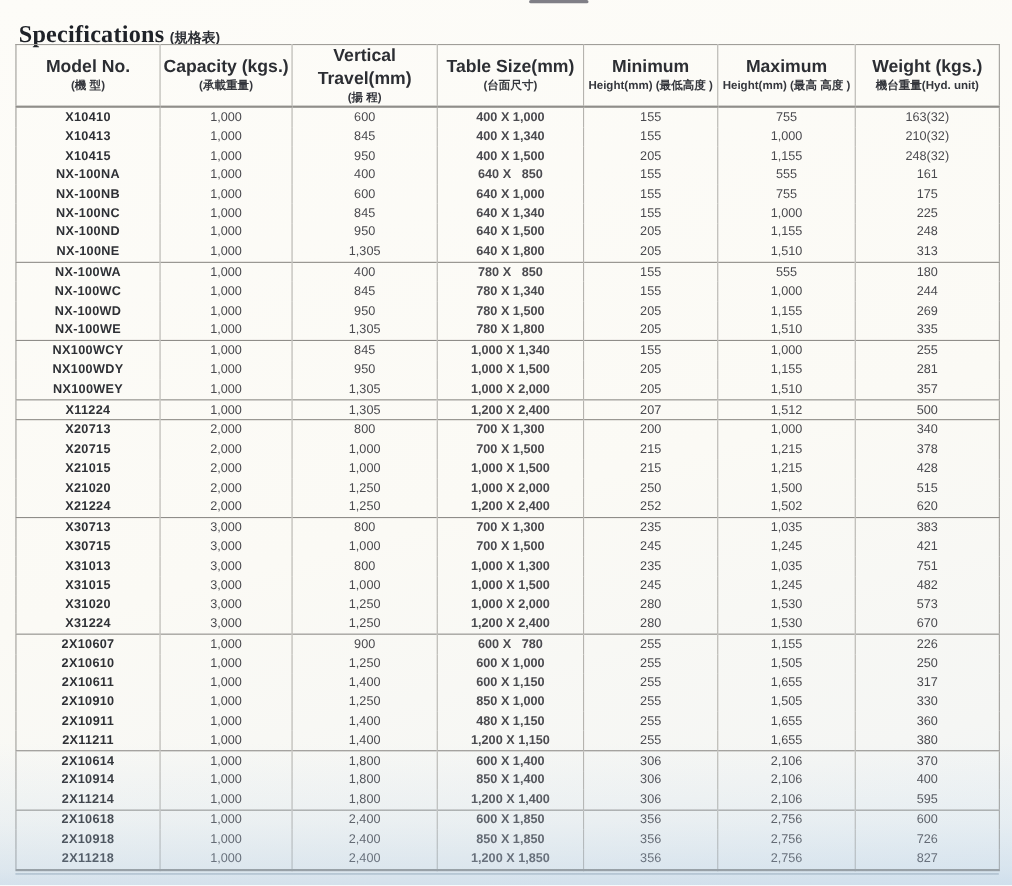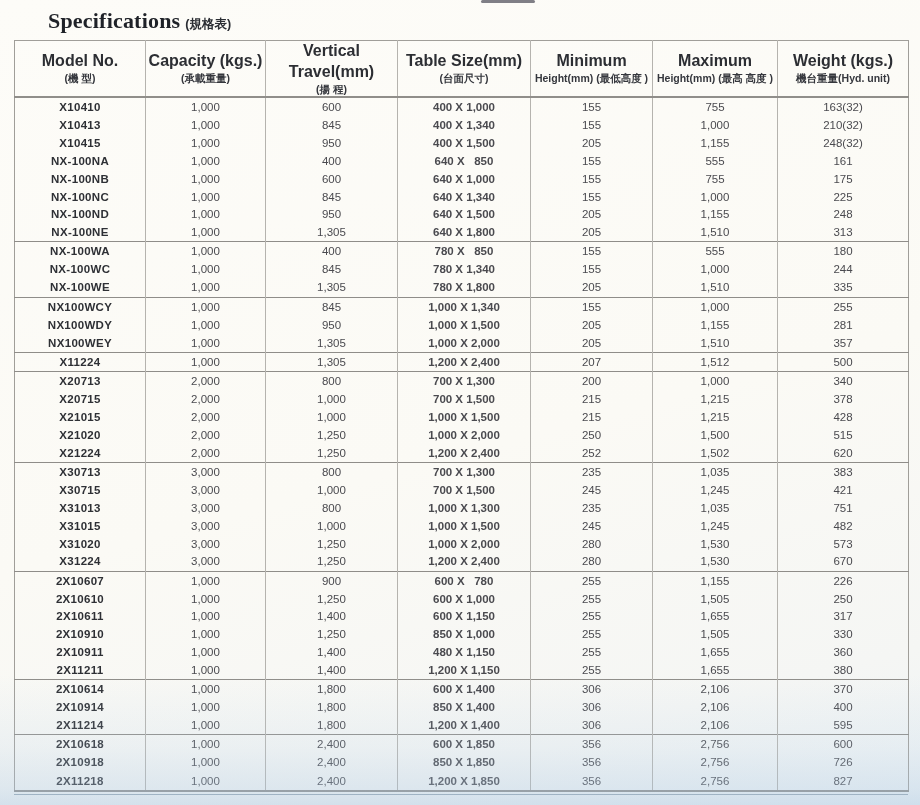--- a/index.html
+++ b/index.html
@@ -4,21 +4,21 @@
 <style>
   html, body { margin: 0; padding: 0; }
   .page {
     position: relative;
     width: 920px;
     height: 805px;
     background: linear-gradient(165deg, #fdfcf8 0%, #fbfaf5 55%, #f5f6f4 85%, #eef3f5 100%);
     overflow: hidden;
     font-family: "Liberation Sans", sans-serif;
   }
-  .title-wrap { position: absolute; left: 17px; top: 8px; white-space: nowrap; margin-left: 31px; }
+  .title-wrap { position: absolute; left: 17px; top: 18px; white-space: nowrap; }
   .title-en {
     font-family: "Liberation Serif", serif;
     font-weight: bold;
     font-size: 22px;
     color: #1f2228;
     letter-spacing: 0.2px;
   }
   .title-cn {
     font-size: 12.5px;
     font-weight: bold;
@@ -202,20 +202,29 @@
           <tr data-name="table-row">
             <td data-name="cell-model">NX-100WC</td>
             <td data-name="cell-capacity">1,000</td>
             <td data-name="cell-travel">845</td>
             <td data-name="cell-table-size">780 X 1,340</td>
             <td data-name="cell-min-height">155</td>
             <td data-name="cell-max-height">1,000</td>
             <td data-name="cell-weight">244</td>
           </tr>
           <tr data-name="table-row">
+            <td data-name="cell-model">NX-100WD</td>
+            <td data-name="cell-capacity">1,000</td>
+            <td data-name="cell-travel">950</td>
+            <td data-name="cell-table-size">780 X 1,500</td>
+            <td data-name="cell-min-height">205</td>
+            <td data-name="cell-max-height">1,155</td>
+            <td data-name="cell-weight">269</td>
+          </tr>
+          <tr data-name="table-row">
             <td data-name="cell-model">NX-100WE</td>
             <td data-name="cell-capacity">1,000</td>
             <td data-name="cell-travel">1,305</td>
             <td data-name="cell-table-size">780 X 1,800</td>
             <td data-name="cell-min-height">205</td>
             <td data-name="cell-max-height">1,510</td>
             <td data-name="cell-weight">335</td>
           </tr>
           <tr data-name="table-row" class="group-first">
             <td data-name="cell-model">NX100WCY</td>

